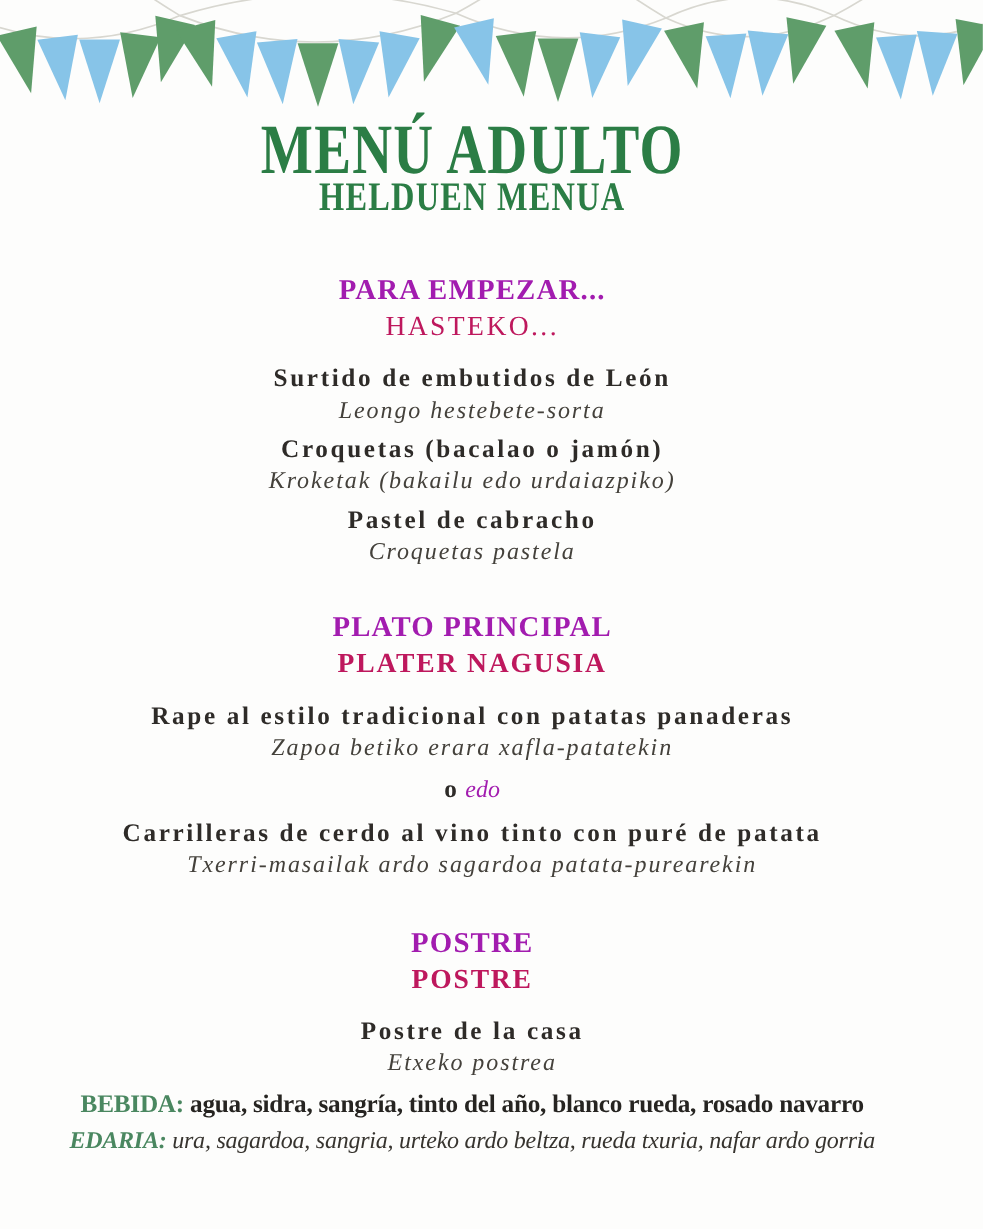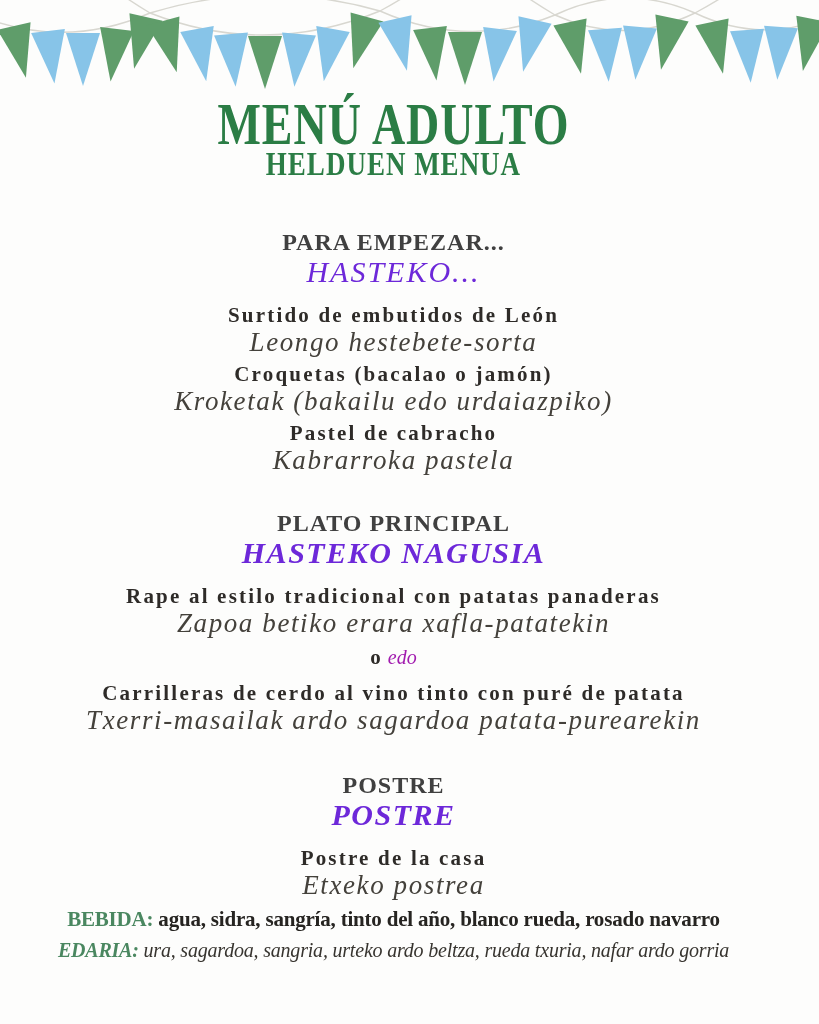--- a/index.html
+++ b/index.html
@@ -40,49 +40,48 @@
     margin-top: 4px;
   }
   .hdr > div { line-height: 0; }
 
   
   .section { }
   .sec-1 { margin-top: 50px; }
   .sec-2 { margin-top: 34px; }
   .sec-3 { margin-top: 36px; }
   .sec-es {
-    color: #404040;
+    color: #a21caf;
     font-weight: bold;
     font-size: 24px;
     letter-spacing: 1px;
     line-height: 30px;
   }
   .sec-eu {
-    color: #6d28d9;
-    font-style: italic;
-    font-weight: bold;
-    font-size: 30px;
+    color: #be185d;
+    font-weight: bold;
+    font-size: 23px;
     letter-spacing: 1.5px;
     line-height: 30px;
   }
   .sec-eu.light { font-weight: normal; letter-spacing: 2px; }
 
   .items { margin-top: 14px; }
   .item { margin-bottom: 4px; }
   .item-es {
     color: #2e2b28;
     font-weight: bold;
     font-size: 21px;
     letter-spacing: 2.2px;
     line-height: 28px;
   }
   .item-eu {
     color: #44413b;
     font-style: italic;
-    font-size: 27px;
+    font-size: 20px;
     letter-spacing: 1.6px;
     line-height: 27px;
   }
   .sep { line-height: 27px; margin: 7px 0; }
   .sep-es { font-weight: bold; font-size: 21px; color: #2e2b28; margin-right: 7px; }
   .sep-eu { font-style: italic; font-size: 20px; color: #a21caf; }
 
   
   .drinks { }
   .drink-line-es { font-size: 21px; font-weight: bold; line-height: 32px; letter-spacing: -0.2px; color: #262421; }
@@ -154,29 +153,29 @@
       <div class="item">
         <div class="item-es">Surtido de embutidos de León</div>
         <div class="item-eu">Leongo hestebete-sorta</div>
       </div>
       <div class="item">
         <div class="item-es">Croquetas (bacalao o jamón)</div>
         <div class="item-eu">Kroketak (bakailu edo urdaiazpiko)</div>
       </div>
       <div class="item">
         <div class="item-es">Pastel de cabracho</div>
-        <div class="item-eu">Kabrarroka pastela</div>
+        <div class="item-eu">Croquetas pastela</div>
       </div>
     </div>
   </section>
 
   <section class="section sec-2">
     <div class="sec-head">
       <div class="sec-es">PLATO PRINCIPAL</div>
-      <div class="sec-eu">HASTEKO NAGUSIA</div>
+      <div class="sec-eu">PLATER NAGUSIA</div>
     </div>
     <div class="items">
       <div class="item">
         <div class="item-es">Rape al estilo tradicional con patatas panaderas</div>
         <div class="item-eu">Zapoa betiko erara xafla-patatekin</div>
       </div>
       <div class="sep">
         <span class="sep-es">o</span><span class="sep-eu">edo</span>
       </div>
       <div class="item">

